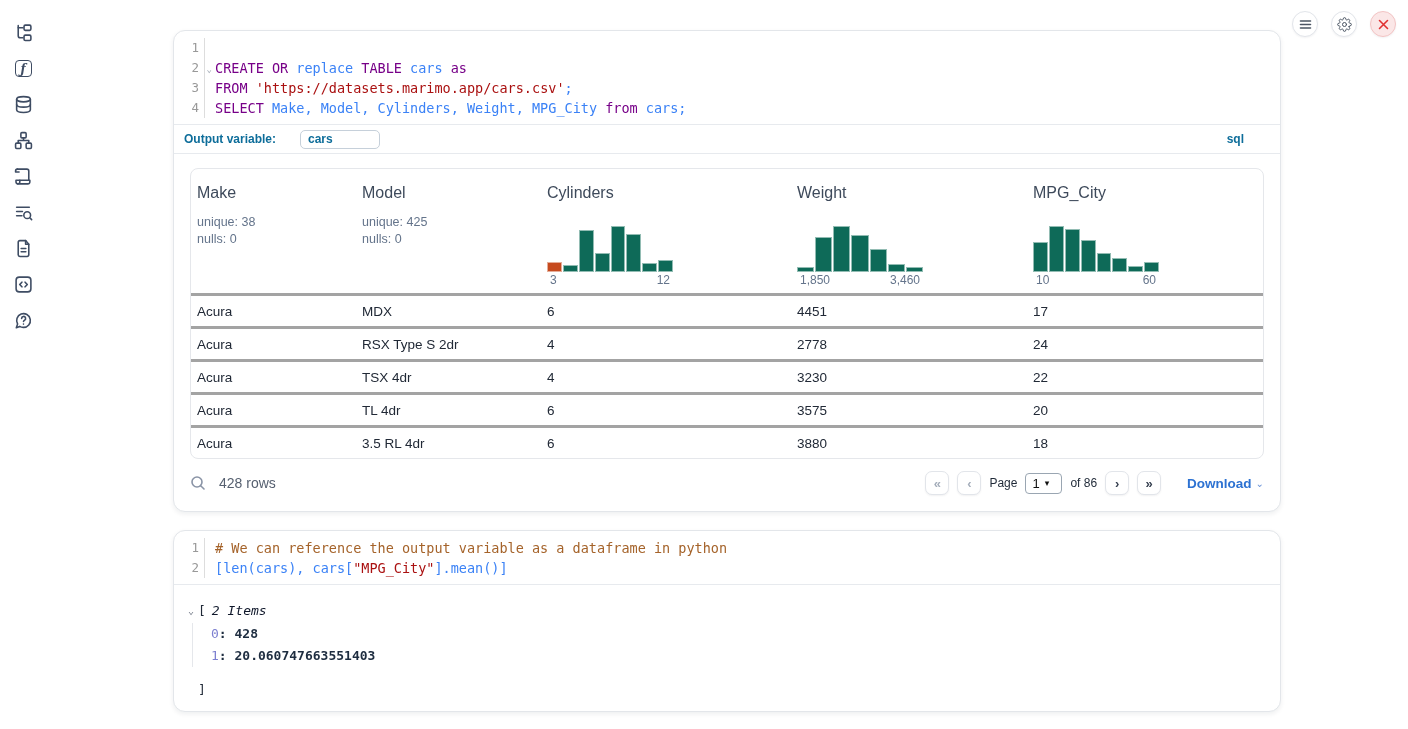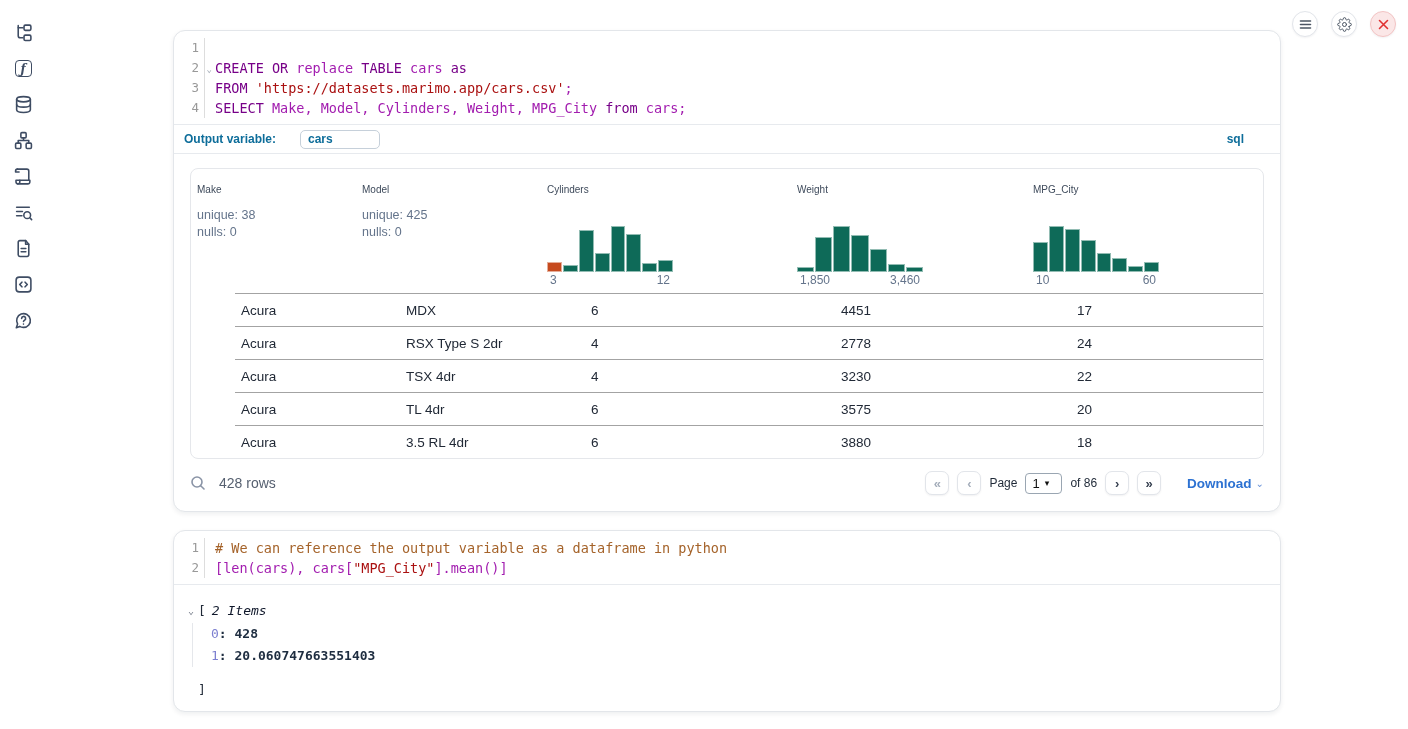--- a/index.html
+++ b/index.html
@@ -37,47 +37,47 @@
   .code-area { padding:7px 0 6px 0; cursor:text; }
   .code-line { display:flex; height:20px; line-height:20px;
     font-family:"DejaVu Sans Mono", monospace; font-size:13.5px; }
   .gutter { width:30px; flex:0 0 30px; text-align:right; padding-right:5px;
     color:#999; font-size:12.5px; position:relative; }
   .gutter .fold { position:absolute; right:-8px; top:1px; font-size:9px; color:#9aa3af; }
   .gutter-sep { width:1px; background:#ddd; flex:0 0 1px; margin-right:10px; }
   .tok-kw  { color:#770088; }
   .tok-str { color:#aa1111; }
   .tok-com { color:#a5632a; }
-  .tok-pl  { color:#a21caf; }
+  .tok-pl  { color:#3b82f6; }
 
   
   .outvar-bar { border-top:1px solid #e7eaee; border-bottom:1px solid #e7eaee;
     height:30px; display:flex; align-items:center; padding:0 10px; }
   .outvar-label { font-size:12px; font-weight:bold; color:#0d6d9a; margin-right:24px; }
   .outvar-input { width:80px; height:19px; border:1px solid #c6d0da; border-radius:5px;
     font-size:12px; font-weight:bold; color:#0d6d9a; padding:0 7px;
     font-family:"Liberation Sans", sans-serif; }
   .lang-badge { margin-left:auto; font-size:12px; font-weight:bold; color:#0d6d9a;
     cursor:pointer; padding-right:26px; }
 
   
   .table-wrap { margin:14px 16px 0 16px; border:1px solid #e5e7eb; border-radius:8px;
     overflow:hidden; }
   .tgrid { display:grid; grid-template-columns:165px 185px 250px 236px 1fr; }
   .thead-row { height:124px; }
   .th-cell { padding:15px 8px 0 6px; display:flex; flex-direction:column; cursor:pointer; }
-  .th-label { font-size:10px; color:#3e4a5b; }
+  .th-label { font-size:16px; color:#3e4a5b; }
   .th-stats { margin-top:12px; font-size:12.5px; color:#64748b; line-height:17px; }
   .hist { margin-top:auto; width:126px; padding-bottom:6px; }
   .hist-bars { display:flex; align-items:flex-end; gap:1px; height:50px; }
   .hist-bar { flex:1; background:#0e6a58; border:1px solid rgba(255,255,255,.55); }
   .hist-bar.hl { background:#c64a1e; }
   .hist-labels { display:flex; justify-content:space-between; padding:1px 3px 0 3px;
     font-size:12px; color:#64748b; }
-  .trow { border-top:1px solid #a3a3a3; height:33px;margin-left:44px; }
+  .trow { border-top:3px solid #a3a3a3; height:33px; }
   .td-cell { font-size:13.5px; color:#212936; display:flex; align-items:center;
     padding-left:6px; }
 
   
   .tfoot { display:flex; align-items:center; padding:12px 16px 16px 16px; }
   .search-icon { width:16px; height:16px; cursor:pointer; }
   .search-icon svg { stroke:#8a94a6; fill:none; stroke-width:1.6; stroke-linecap:round; }
   .rowcount { margin-left:13px; font-size:14px; color:#566070; }
   .pager { margin-left:auto; display:flex; align-items:center; gap:8px; }
   .pg-btn { width:24px; height:24px; border:1px solid #e2e5ea; border-radius:7px;

